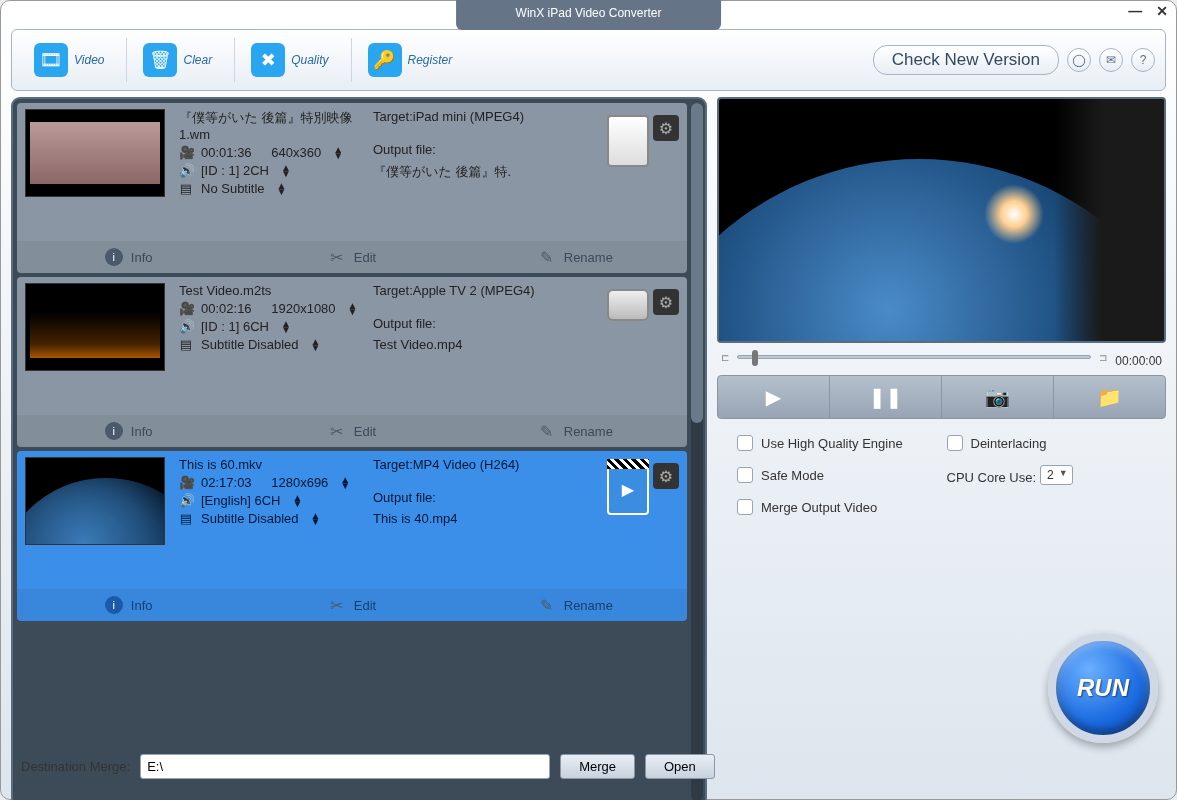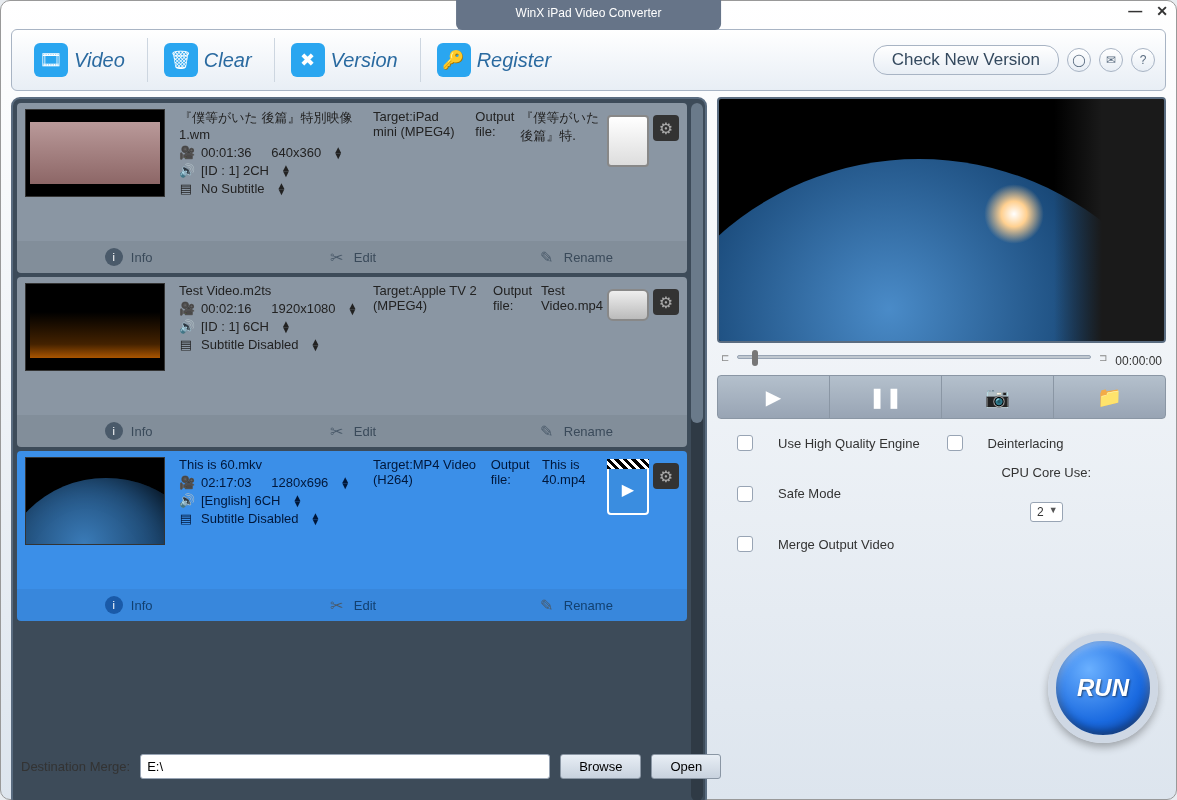--- a/index.html
+++ b/index.html
@@ -5,41 +5,41 @@
 * { box-sizing: border-box; margin: 0; padding: 0; font-family: Arial, sans-serif; }
 body { background: #e8ecf0; width: 1177px; height: 800px; overflow: hidden; }
 .window { width: 1177px; height: 800px; background: linear-gradient(#ffffff, #dde5ee); border-radius: 10px; border: 1px solid #999; position: relative; }
 .titlebar { height: 24px; position: relative; display: flex; align-items: center; }
 .titlepill { position: absolute; left: 50%; transform: translateX(-50%); background: #667488; color: #fff; padding: 10px 60px; font-size: 12px; border-radius: 0 0 6px 6px; }
 .titlecontrols { position: absolute; right: 8px; top: 2px; display: flex; gap: 14px; color: #333; }
 .titlecontrols span { cursor: pointer; font-size: 14px; font-weight: bold; }
 .toolbar { height: 62px; margin: 4px 10px 6px 10px; background: linear-gradient(#ffffff, #e8eef5); border: 1px solid #a8b4c4; border-radius: 6px; display: flex; align-items: center; padding: 0 10px; }
 .tbtn { display: flex; align-items: center; gap: 6px; padding: 6px 12px; margin-right: 6px; border-radius: 4px; cursor: pointer; }
 .tbtn .icon { width: 34px; height: 34px; background: #2aa6f0; border-radius: 6px; display: flex; align-items: center; justify-content: center; color: #fff; font-size: 18px; }
-.tbtn .label { color: #2a6aa0; font-size: 20px; font-style: italic; }
+.tbtn .label { color: #2a6aa0; font-size: 12px; font-style: italic; }
 .sep { width: 1px; height: 44px; background: #cdd6e0; margin: 0 4px; }
 .checkver { margin-left: auto; background: linear-gradient(#fff, #e8eef5); border: 1px solid #a8b4c4; border-radius: 14px; padding: 4px 18px; font-size: 17px; color: #34495e; cursor: pointer; }
 .circlebtn { width: 24px; height: 24px; border: 1px solid #a8b4c4; border-radius: 50%; display: flex; align-items: center; justify-content: center; margin-left: 8px; font-size: 12px; color: #5a6c80; background: linear-gradient(#fff,#e8eef5); cursor: pointer; }
 .mainrow { display: flex; padding: 0 10px; gap: 10px; }
 .listpanel { width: 696px; height: 710px; background: #3d4b59; border: 2px solid #5a6c80; border-radius: 9px; position: relative; overflow: hidden; }
 .scrollbar { position: absolute; right: 2px; top: 4px; bottom: 4px; width: 12px; background: #2f3a45; border-radius: 6px; }
 .scrollthumb { position: absolute; right: 2px; top: 4px; width: 12px; height: 320px; background: #6a7a8a; border-radius: 6px; }
 .item { height: 170px; margin: 4px 18px 4px 4px; border-radius: 4px; display: flex; flex-direction: column; }
 .item-gray { background: #8a96a3; color: #222; }
 .item-blue { background: #3b8fe8; color: #00173a; }
 .itembody { flex: 1; display: flex; padding: 6px 8px 2px 8px; }
 .thumb { width: 140px; height: 88px; background: #000; border: 1px solid #333; position: relative; overflow: hidden; }
 .earth { position: absolute; left: -30px; top: 20px; width: 220px; height: 220px; border-radius: 50%; background: radial-gradient(circle at 40% 30%, #3a7bb8 0%, #123456 50%, #000 80%); box-shadow: inset -20px -20px 40px #000; }
 .room { position: absolute; inset: 12px 4px 12px 4px; background: linear-gradient(180deg, #e8c0c0, #b08080); opacity: 0.8; }
 .night { position: absolute; inset: 28px 4px 12px 4px; background: linear-gradient(180deg, #000, #442200 70%, #aa5500); }
 .infocol { flex: 1; padding-left: 14px; font-size: 13px; display: flex; flex-direction: column; gap: 3px; }
 .inforow { display: flex; align-items: center; gap: 8px; }
 .inforow .ic { width: 14px; text-align: center; }
 .inforow .arrows { font-size: 10px; line-height: 6px; margin-left: 4px; display: flex; flex-direction: column; }
-.targetcol { width: 230px; font-size: 13px; display: flex; flex-direction: row; gap: 6px; }
+.targetcol { width: 230px; font-size: 13px; display: flex; flex-direction: column; gap: 6px; }
 .devcol { width: 76px; display: flex; flex-direction: row; justify-content: flex-end; align-items: flex-start; gap: 4px; padding-top: 6px; }
 .devthumb { width: 42px; height: 52px; background: linear-gradient(#fff,#ddd); border: 2px solid #888; border-radius: 4px; position: relative; }
 .devthumb.flat { height: 32px; background: linear-gradient(#eee,#bbb); border-radius: 6px; }
 .devthumb.clap { background: #3a8de0; border-color: #fff; display:flex; align-items:center; justify-content:center; }
 .devthumb.clap::before { content:""; position:absolute; top:-6px; left:-2px; right:-2px; height:10px; background: repeating-linear-gradient(45deg,#000,#000 3px,#fff 3px,#fff 6px); }
 .gear { width: 26px; height: 26px; background: #333; border-radius: 4px; display: flex; align-items: center; justify-content: center; color: #aaa; font-size: 16px; }
 .itemactions { height: 32px; display: flex; align-items: center; background: rgba(0,0,0,0.05); }
 .act { flex: 1; display: flex; align-items: center; justify-content: center; gap: 8px; color: #3a4a5a; font-size: 13px; }
 .item-blue .act { color: #124070; }
 .act .aic { width: 18px; height: 18px; background: #4a5a6a; border-radius: 50%; color: #fff; display: flex; align-items: center; justify-content: center; font-size: 11px; }
@@ -51,23 +51,23 @@
 .prevship { position:absolute; right:-10px; top:0; width:120px; height:246px; background: linear-gradient(270deg, #1a1a1a 60%, transparent); }
 .slider { height: 28px; display: flex; align-items: center; gap: 8px; padding: 0 4px; }
 .slidertrack { flex: 1; height: 4px; background: #c0c8d0; border: 1px solid #98a4b4; border-radius: 3px; position: relative; }
 .sliderthumb { position: absolute; left: 14px; top: -6px; width: 6px; height: 16px; background: #777; border-radius: 3px; }
 .bracket { font-size: 10px; color: #888; }
 .timecode { font-size: 12px; color: #333; margin-top: 8px; }
 .playbar { height: 44px; background: linear-gradient(#b4c0cc,#98a4b4); border: 1px solid #8a96a4; border-radius: 4px; display: flex; margin-top: 4px; }
 .pbtn { flex: 1; border-right: 1px solid #8a96a4; display: flex; align-items: center; justify-content: center; color: #fff; font-size: 20px; }
 .pbtn:last-child { border-right: none; }
 .options { padding: 16px 20px; display: grid; grid-template-columns: 1fr 1fr; gap: 14px 10px; font-size: 13px; color: #333; }
-.opt { display: flex; align-items: center; gap: 25px; }
+.opt { display: flex; align-items: center; gap: 8px; }
 .opt .cb { width: 16px; height: 16px; border: 1px solid #98a4b4; border-radius: 3px; background: #fff; }
-.cpurow { display: flex; align-items: center; gap: 22px; flex-direction: column; }
+.cpurow { display: flex; align-items: flex-end; gap: 4px; }
 .cpusel { border: 1px solid #98a4b4; background: #fff; padding: 2px 18px 2px 6px; border-radius: 3px; font-size: 12px; position: relative; }
 .cpusel::after { content: "▼"; position: absolute; right: 4px; font-size: 9px; color: #555; }
 .runbtn { position: absolute; right: 18px; bottom: 56px; width: 110px; height: 110px; border-radius: 50%; background: radial-gradient(circle at 35% 30%, #6ab0ff 0%, #1a6ae0 60%, #0a3a90 100%); border: 8px solid #cfd8e4; box-shadow: 0 4px 8px rgba(0,0,0,0.3), inset 0 -4px 8px rgba(0,0,0,0.4), inset 0 4px 8px rgba(255,255,255,0.4); display: flex; align-items: center; justify-content: center; color: #fff; font-size: 24px; font-weight: bold; font-style: italic; text-shadow: 1px 1px 2px rgba(0,0,0,0.5); cursor:pointer; }
 .footer { position: absolute; bottom: 20px; left: 20px; display: flex; align-items: center; gap: 10px; font-size: 13px; color: #333; }
 .footer input { width: 410px; padding: 4px 6px; border: 1px solid #98a4b4; background: #fff; border-radius: 3px; font-size: 13px; }
 .footer button { padding: 4px 18px; border: 1px solid #8a96a4; background: linear-gradient(#e8eef5,#c8d2de); border-radius: 3px; font-size: 13px; cursor: pointer; }
 </style>
 </head>
 <body>
 
@@ -86,21 +86,21 @@
       <span class="label">Video</span>
     </div>
     <div class="sep"></div>
     <div class="tbtn">
       <div class="icon">🗑</div>
       <span class="label">Clear</span>
     </div>
     <div class="sep"></div>
     <div class="tbtn">
       <div class="icon">✖</div>
-      <span class="label">Version</span>
+      <span class="label">Quality</span>
     </div>
     <div class="sep"></div>
     <div class="tbtn">
       <div class="icon">🔑</div>
       <span class="label">Register</span>
     </div>
     <div class="checkver">Check New Version</div>
     <div class="circlebtn">◯</div>
     <div class="circlebtn">✉</div>
     <div class="circlebtn">?</div>
@@ -296,16 +296,16 @@
           </div>
       </div>
     </div>
   </div>
 
   <div class="runbtn">RUN</div>
 
   <div class="footer">
     <span>Destination Merge:</span>
     <input type="text" value="E:\" style="">
-    <button>Browse</button>
+    <button>Merge</button>
     <button>Open</button>
   </div>
 </div>
 
 </body></html>

